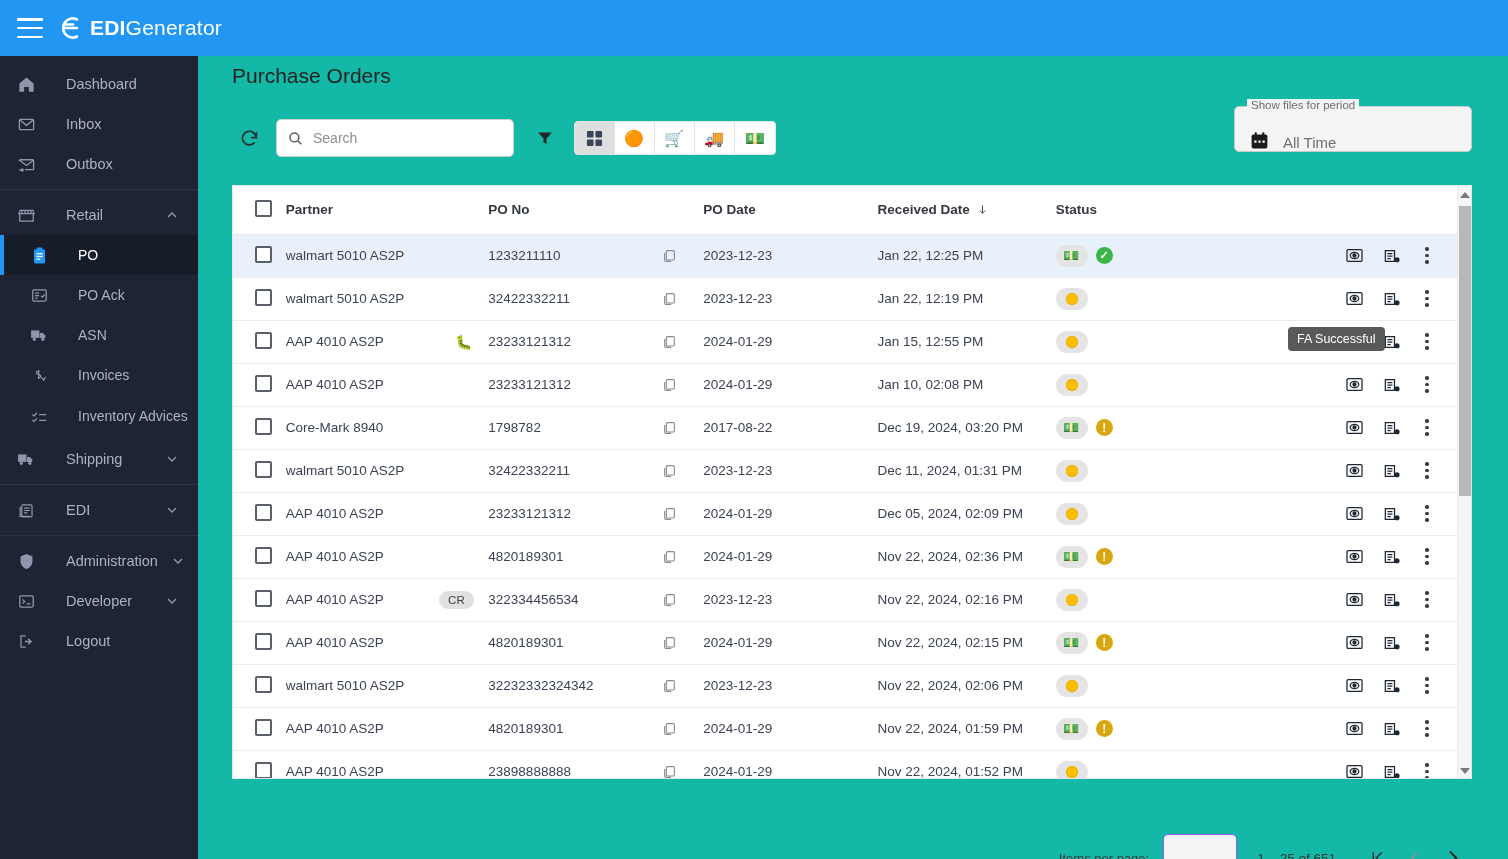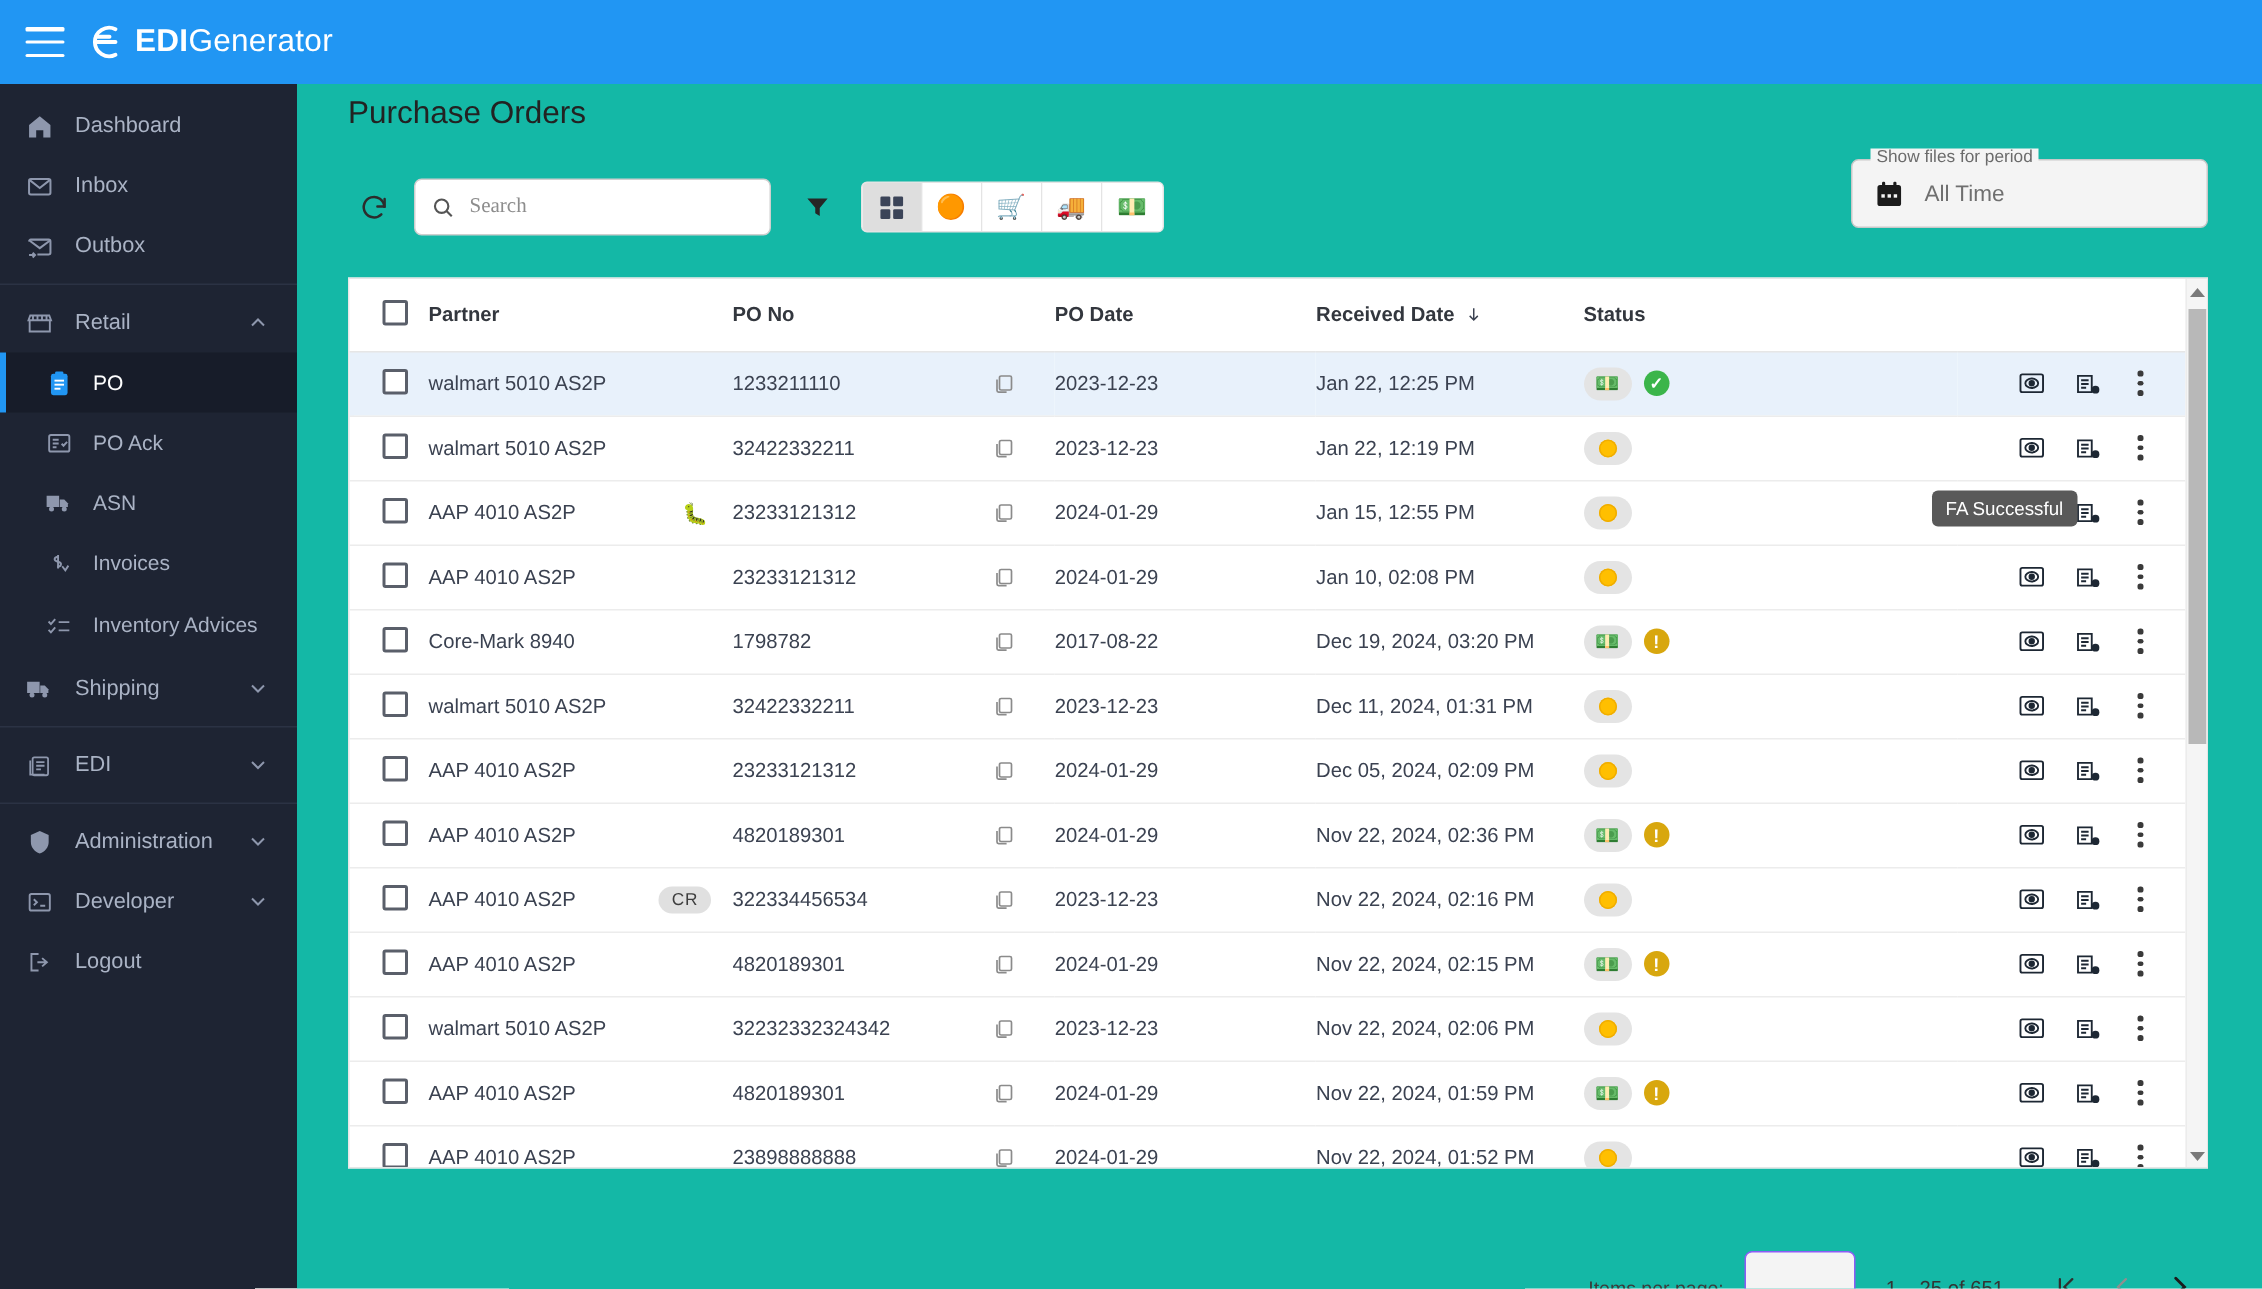--- a/index.html
+++ b/index.html
@@ -44,21 +44,21 @@
     position: absolute; top: 56px; left: 0; width: 198px; height: 803px;
     background: #1e2433; z-index: 20; padding-top: 8px;
   }
   .nav-item {
     position: relative; display: flex; align-items: center;
     height: 40px; padding-left: 14px; color: #aab3c5;
     font-size: 14.5px; cursor: pointer; gap: 12px;
   }
   .nav-item.tall { height: 44px; }
   .nav-item .ico { width: 24px; height: 24px; flex: 0 0 24px; display: flex; align-items: center; justify-content: center; color: #8e97ad; }
-  .nav-item .label { flex: 1 1 auto; }
+  .nav-item .label { flex: 1 1 auto; margin-left: 16px; }
   .nav-item .chev { width: 16px; height: 16px; margin-right: 18px; color: #8e97ad; }
   .nav-item.sub { padding-left: 28px; font-size: 14px; }
   .nav-item.sub .ico { width: 22px; flex: 0 0 22px; }
   .nav-item.active {
     background: #171c29; color: #ffffff;
   }
   .nav-item.active::before {
     content: ""; position: absolute; left: 0; top: 0; bottom: 0;
     width: 4px; background: #2196f3;
   }
@@ -83,21 +83,21 @@
   .refresh-btn {
     width: 34px; height: 34px; display: flex; align-items: center; justify-content: center;
     cursor: pointer; color: #2c2c2c; margin-right: 10px;
   }
   .search-box {
     width: 238px; height: 38px; border: 1px solid #cfcfcf; border-radius: 5px;
     background: #fff; display: flex; align-items: center; padding: 0 10px; gap: 9px;
   }
   .search-box .sicon { width: 17px; height: 17px; color: #555; flex: 0 0 17px; }
   .search-box input {
-    border: 0; outline: 0; font-size: 14px; font-family: Liberation Serif, serif;
+    border: 0; outline: 0; font-size: 14px; font-family: Liberation Sans, sans-serif;
     width: 100%; color: #222; background: transparent;
   }
   .search-box input::placeholder { color: #8d8d8d; }
   .filter-btn {
     width: 34px; height: 34px; margin-left: 14px; display: flex;
     align-items: center; justify-content: center; cursor: pointer; color: #262626;
   }
   .toggle-group {
     margin-left: 12px; display: flex; height: 34px; border-radius: 4px; overflow: hidden;
     background: #fff; border: 1px solid #e4e4e4;
@@ -105,21 +105,21 @@
   .toggle-btn {
     width: 40px; height: 32px; display: flex; align-items: center; justify-content: center;
     cursor: pointer; border-right: 1px solid #e4e4e4; font-size: 16px; background: #fff;
   }
   .toggle-btn:last-child { border-right: 0; }
   .toggle-btn.selected { background: #dedede; }
 
   .period-field {
     position: absolute; right: 36px; top: 62px;
     width: 238px; height: 46px; border: 1px solid #c9c9c9; border-radius: 5px;
-    background: #f4f4f4; display: flex; align-items: center; padding: 0 14px; gap: 13px;
+    background: #f4f4f4; display: flex; align-items: flex-end; padding: 0 14px; gap: 13px;
     cursor: pointer;
   }
   .period-legend {
     position: absolute; top: -8px; left: 12px; background: #f4f4f4;
     padding: 0 4px; font-size: 11.5px; color: #6b6b6b;
   }
   .period-cal { width: 21px; height: 21px; color: #1b1b1b; flex: 0 0 21px; }
   .period-value { font-size: 15px; color: #6f6f6f; }
 
   

